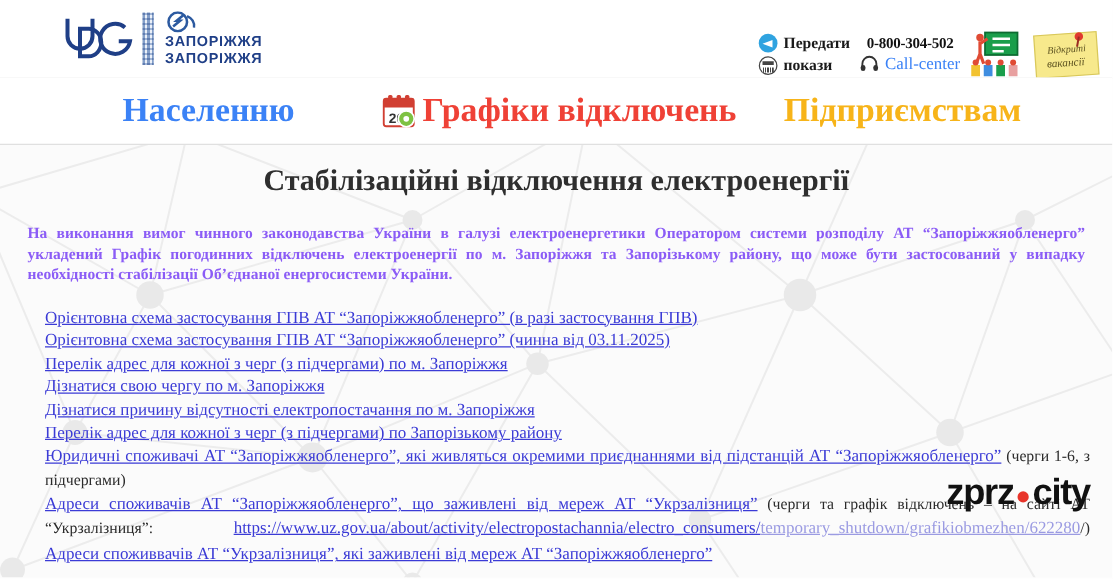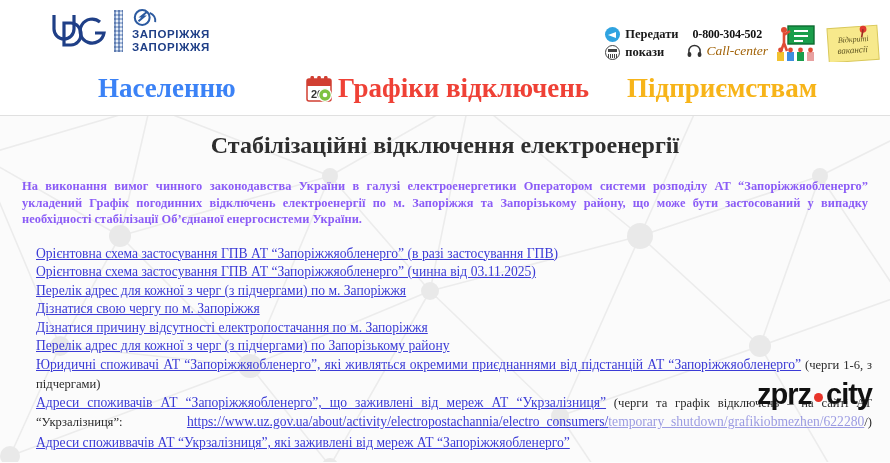--- a/index.html
+++ b/index.html
@@ -133,21 +133,21 @@
     width: 9px; height: 4px;
     background: repeating-linear-gradient(90deg,#444 0 1px,#fff 1px 2px);
   }
   .phone-num {
     font-family: "Liberation Serif", serif;
     font-size: 12px; font-weight: bold; color: #111;
     white-space: nowrap; letter-spacing: -.2px;
   }
   .callcenter {
     font-family: "Liberation Serif", serif;
-    font-size: 13.5px; color: #a16207; white-space: nowrap; font-style: italic;
+    font-size: 13.5px; color: #3b82f6; white-space: nowrap;
   }
   .ico-headset { width: 15px; height: 14px; flex: none; }
 
   .ico-board { width: 40px; height: 38px; flex: none; }
   .ico-vacancy {
     width: 58px; height: 42px; flex: none;
     position: relative;
   }
 
   .header-divider {

